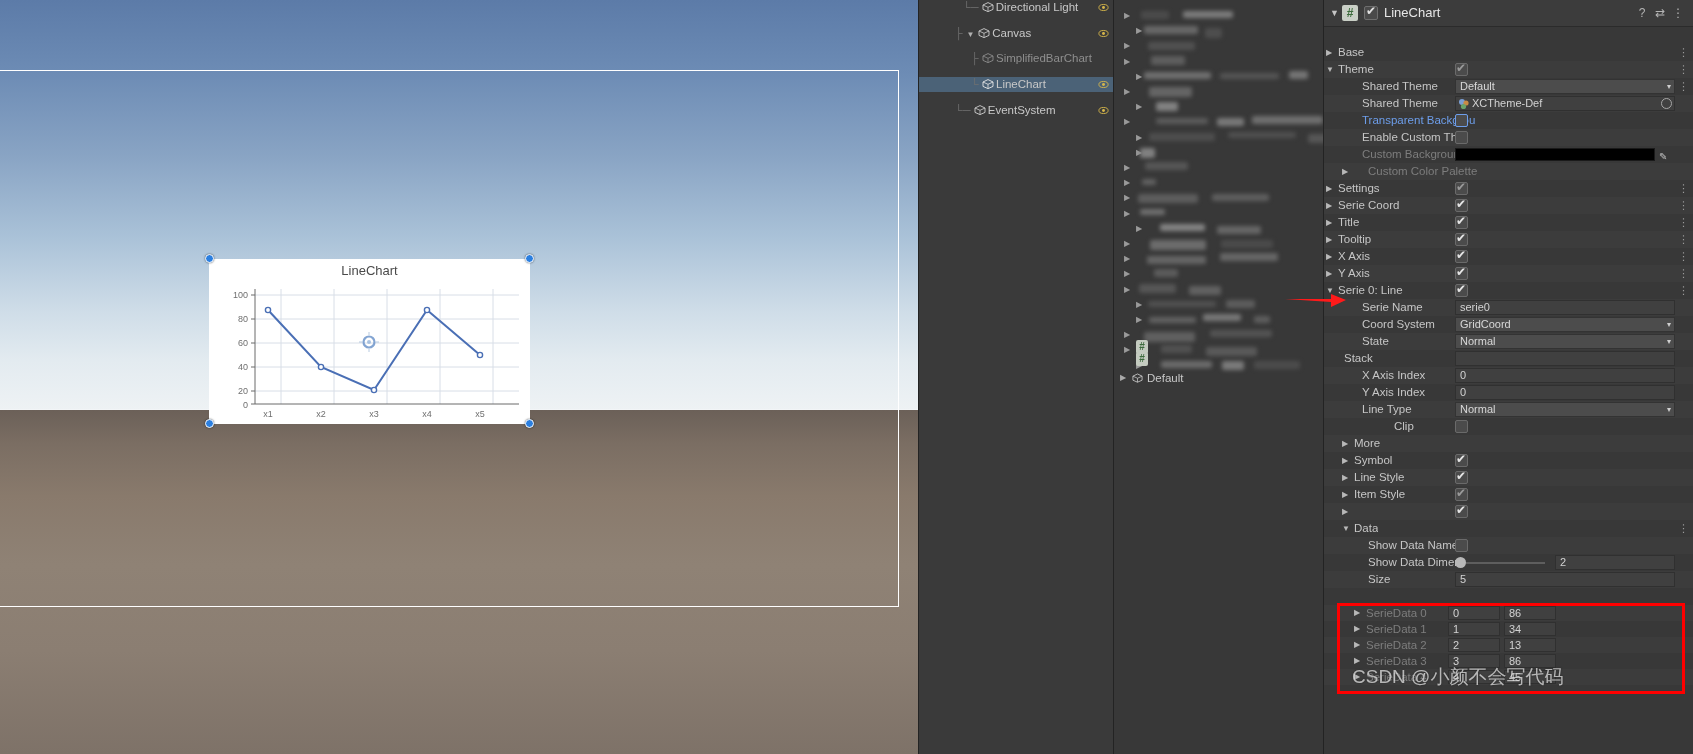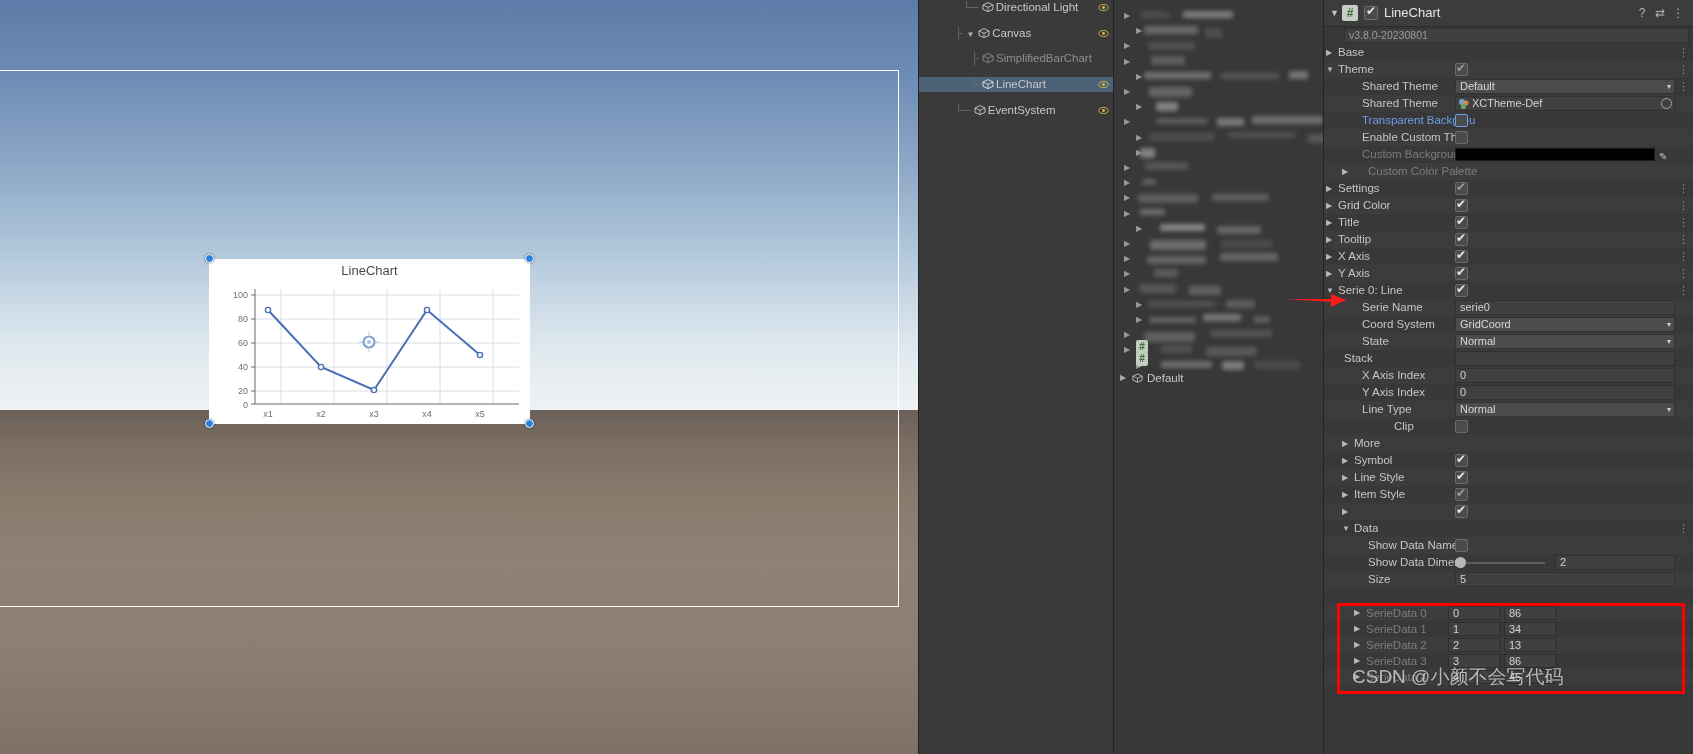--- a/index.html
+++ b/index.html
@@ -687,23 +687,20 @@
     <div id="inspector-header">
       <span class="hdr-fold">▼</span>
       <div class="script-ico">#</div>
       <div class="hdr-check"></div>
       <div id="hdr-title">LineChart</div>
       <div class="hdr-right-ico" style="right:44px">?</div>
       <div class="hdr-right-ico" style="right:26px">⇄</div>
       <div class="hdr-right-ico" style="right:8px">⋮</div>
     </div>
 
-    <div id="version-row">
-      <div id="version-box">v3.8.0-20230801</div>
-    </div>
 
     <div id="prop-list" style="position: absolute; left: 0px; top: 44px; width: 369px;">
         <div class="prop-row" style="position: absolute; left: 0px; top: 0px; width: 369px;">
           <span class="fold" style="left: 2px;">▶</span>
           <span class="prop-label" style="left: 14px; max-width: 118px;">Base</span>
           <span class="kebab">⋮</span>
         </div>
         <div class="prop-row zebra" style="position: absolute; left: 0px; top: 17px; width: 369px;">
           <span class="fold" style="left: 2px;">▼</span>
           <span class="prop-label" style="left: 14px; max-width: 118px;">Theme</span>
@@ -741,21 +738,21 @@
           <span class="prop-label dim" style="left: 44px; max-width: 118px;">Custom Color Palette</span>
         </div>
         <div class="prop-row" style="position: absolute; left: 0px; top: 136px; width: 369px;">
           <span class="fold" style="left: 2px;">▶</span>
           <span class="prop-label" style="left: 14px; max-width: 118px;">Settings</span>
           <span class="chk on dimmed" style="left: 131px;"></span>
           <span class="kebab">⋮</span>
         </div>
         <div class="prop-row zebra" style="position: absolute; left: 0px; top: 153px; width: 369px;">
           <span class="fold" style="left: 2px;">▶</span>
-          <span class="prop-label" style="left: 14px; max-width: 118px;">Grid Color</span>
+          <span class="prop-label" style="left: 14px; max-width: 118px;">Serie Coord</span>
           <span class="chk on" style="left: 131px;"></span>
           <span class="kebab">⋮</span>
         </div>
         <div class="prop-row" style="position: absolute; left: 0px; top: 170px; width: 369px;">
           <span class="fold" style="left: 2px;">▶</span>
           <span class="prop-label" style="left: 14px; max-width: 118px;">Title</span>
           <span class="chk on" style="left: 131px;"></span>
           <span class="kebab">⋮</span>
         </div>
         <div class="prop-row zebra" style="position: absolute; left: 0px; top: 187px; width: 369px;">

